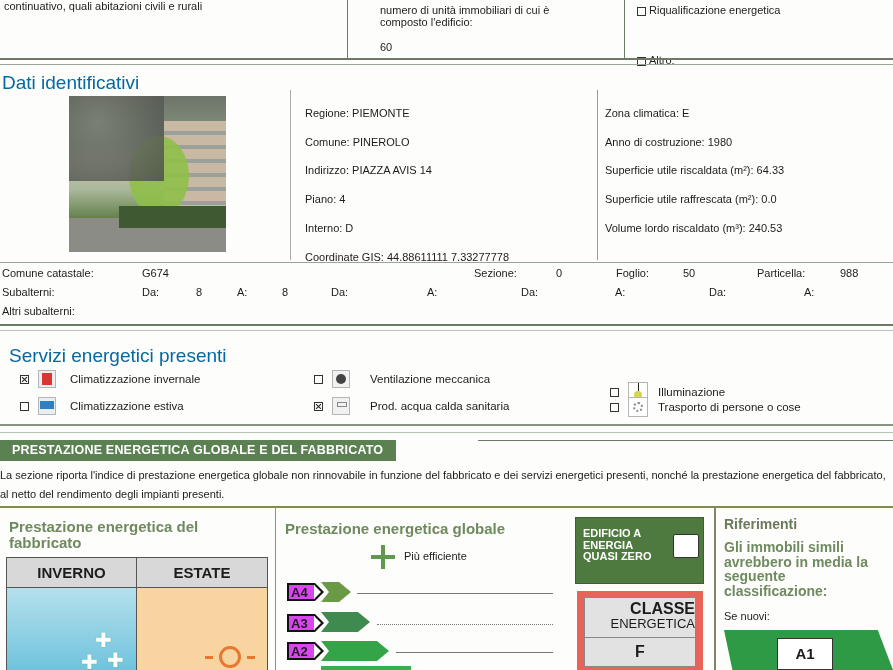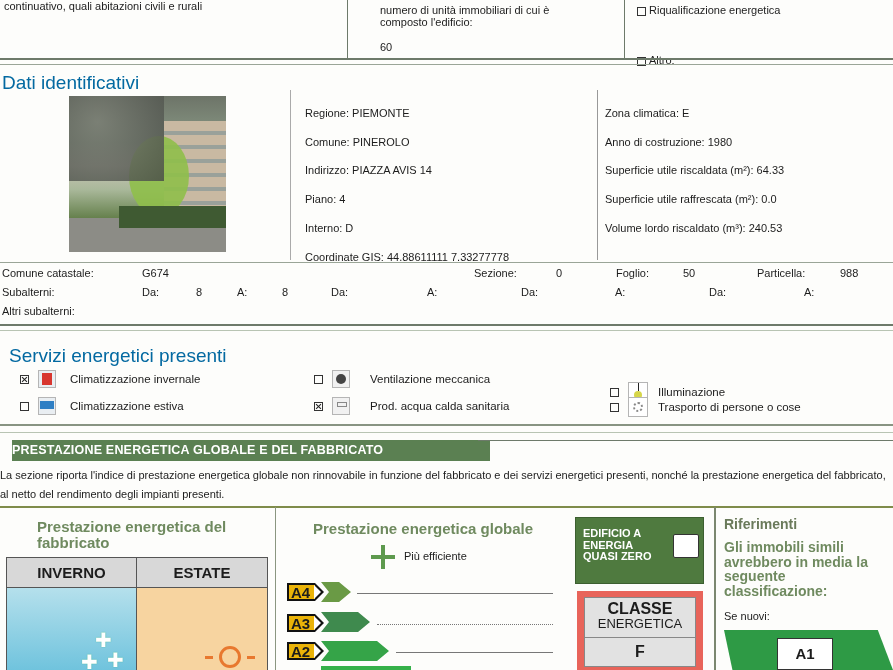--- a/index.html
+++ b/index.html
@@ -11,22 +11,22 @@
   .vline { position:absolute; width:0; border-left:1.5px solid #6d7a6a; }
   .chk { display:inline-block; width:9px; height:9px; border:1px solid #333; vertical-align:middle; margin-right:3px; position:relative; box-sizing:border-box; }
   .chk.x::before, .chk.x::after { content:""; position:absolute; left:0; top:3px; width:7px; height:1px; background:#222; }
   .chk.x::before { transform:rotate(45deg); }
   .chk.x::after { transform:rotate(-45deg); }
   .section-title { color:#0369a1; font-size:19px; }
   .ico { display:inline-block; width:18px; height:18px; border:1px solid #b5b5b5; box-sizing:border-box; vertical-align:middle; position:relative; background:#f1f1f1; }
   .svc-row { position:absolute; font-size:11.5px; display:flex; align-items:center; }
   .svc-row .label { margin-left:14px; }
   .green-bar { background:#5b8052; color:#fff; font-weight:bold; font-size:12.5px; letter-spacing:0.2px; }
-  .panel-title { color:#6f8a5f; font-size:15px; font-weight:bold; line-height:16px;margin-left:28px; }
-  .arrow-label { position:absolute; width:28px; height:18px; border:2px solid #111; border-right:none; box-sizing:border-box; background:#eab308; font-weight:bold; font-size:15px; line-height:15px; padding-left:2px; }
+  .panel-title { color:#6f8a5f; font-size:15px; font-weight:bold; line-height:16px; }
+  .arrow-label { position:absolute; width:28px; height:18px; border:2px solid #111; border-right:none; box-sizing:border-box; background:#d946ef; font-weight:bold; font-size:13px; line-height:15px; padding-left:2px; }
   .arrow-label::after { content:""; position:absolute; right:-9px; top:-2px; width:0; height:0; border-top:9px solid transparent; border-bottom:9px solid transparent; border-left:9px solid #111; }
   .arrow-label::before { content:""; position:absolute; right:-6px; top:0px; width:0; height:0; border-top:7px solid transparent; border-bottom:7px solid transparent; border-left:7px solid #fff; z-index:1; }
   .gbar { position:absolute; height:20px; clip-path:polygon(0 0, calc(100% - 12px) 0, 100% 50%, calc(100% - 12px) 100%, 0 100%, 8px 50%); }
   .dash { position:absolute; height:0; border-top:1px solid #777; }
 </style>
 </head>
 <body>
 
 <div class="abs t11" style="left:4px;top:0px;text-align:right;">continuativo, quali abitazioni civili e rurali</div>
 <div class="vline" style="left:347px;top:0;height:58px;"></div>
@@ -136,21 +136,21 @@
 <div class="svc-row" style="left:610px;top:397px;">
   <span class="chk"></span>
   <span class="ico" style="margin-left:6px;width:20px;height:20px;background:#fff;">
       <span style="position:absolute;left:4px;top:4px;width:10px;height:10px;border-radius:50%;border:2px dotted #888;box-sizing:border-box;"></span>
     </span>
   <span class="label" style="margin-left:10px;">Trasporto di persone o cose</span>
 </div>
 <div class="hline" style="top:424px;border-top:2px solid #889482;"></div>
 <div class="hline thin" style="top:432px;border-top-color:#b8c4b3;"></div>
 
-<div class="abs green-bar" style="left:12px;top:440px;width:478px;height:21px;line-height:21px;padding-left:0;box-sizing:border-box;">PRESTAZIONE ENERGETICA GLOBALE E DEL FABBRICATO</div>
+<div class="abs green-bar" style="left:0;top:440px;width:396px;height:21px;line-height:21px;padding-left:12px;box-sizing:border-box;">PRESTAZIONE ENERGETICA GLOBALE E DEL FABBRICATO</div>
 <div class="abs" style="left:478px;top:440px;width:415px;height:0;border-top:1.5px solid #6d7a6a;"></div>
 <div class="abs t11" style="left:0;top:466px;width:893px;line-height:19px;">La sezione riporta l'indice di prestazione energetica globale non rinnovabile in funzione del fabbricato e dei servizi energetici presenti, nonché la prestazione energetica del fabbricato, al netto del rendimento degli impianti presenti.</div>
 <div class="hline" style="top:506px;border-top:2px solid #7f8c4a;"></div>
 
 <div class="abs panel-title" style="left:9px;top:519px;width:240px;">Prestazione energetica del fabbricato</div>
 <div class="abs" style="left:6px;top:557px;width:262px;height:113px;border:1.5px solid #555;border-bottom:none;box-sizing:border-box;">
   <div class="abs" style="left:130px;top:0;width:130px;height:30px;background:#d8d8d8;border-bottom:1.5px solid #555;box-sizing:border-box;font-weight:bold;font-size:15px;text-align:center;line-height:30px;">ESTATE</div>
   <div class="abs" style="left:0;top:0;width:130px;height:30px;background:#d8d8d8;border-right:1.5px solid #555;border-bottom:1.5px solid #555;box-sizing:border-box;font-weight:bold;font-size:15px;text-align:center;line-height:30px;">INVERNO</div>
   <div class="abs" style="left:0;top:30px;width:130px;height:83px;background:linear-gradient(180deg,#b5e0ec,#6fc3dd);border-right:1.5px solid #555;box-sizing:border-box;">
     <span class="abs" style="left:88px;top:40px;color:#fff;font-size:20px;text-shadow:0 0 1px #2a7;">✚</span>
@@ -183,21 +183,21 @@
 <div class="arrow-label" style="left:287px;top:642px;">A2</div>
 <div class="gbar" style="left:321px;top:641px;width:68px;background:#35a448;"></div>
 <div class="dash" style="left:396px;top:652px;width:157px;"></div>
 <div class="abs" style="left:321px;top:666px;width:90px;height:4px;background:#35b14a;"></div>
 
 <div class="abs" style="left:575px;top:517px;width:129px;height:67px;background:#4f7a3f;border:1px solid #3c5f30;box-sizing:border-box;">
   <div class="abs" style="left:7px;top:10px;width:75px;color:#fff;font-weight:bold;font-size:11px;line-height:11.5px;">EDIFICIO A ENERGIA QUASI ZERO</div>
   <div class="abs" style="left:97px;top:16px;width:24px;height:22px;background:#fff;border:1px solid #333;border-radius:2px;"></div>
 </div>
 <div class="abs" style="left:577px;top:591px;width:126px;height:79px;background:#e8645a;">
-  <div class="abs" style="left:7px;top:6px;width:112px;height:48px;background:#e2e2e2;border:1px solid #888;box-sizing:border-box;text-align:center;">
+  <div class="abs" style="left:7px;top:6px;width:112px;height:48px;background:#e2e2e2;border:1px solid #888;box-sizing:border-box;text-align:right;">
     <div style="font-weight:bold;font-size:16px;line-height:18px;padding-top:2px;">CLASSE</div>
     <div style="font-weight:normal;font-size:13px;line-height:12px;">ENERGETICA</div>
   </div>
   <div class="abs" style="left:7px;top:46px;width:112px;height:30px;background:#e2e2e2;border:1px solid #888;box-sizing:border-box;text-align:center;font-weight:bold;font-size:16px;line-height:28px;">F</div>
 </div>
 <div class="vline" style="left:714px;top:507px;height:163px;border-left:2px solid #7b876f;"></div>
 
 <div class="abs" style="left:724px;top:516px;color:#6a7a5a;font-size:14px;font-weight:bold;">Riferimenti</div>
 <div class="abs" style="left:724px;top:540px;width:150px;color:#6f8a5f;font-size:14px;font-weight:bold;line-height:14.5px;">Gli immobili simili avrebbero in media la seguente classificazione:</div>
 <div class="abs" style="left:724px;top:610px;font-size:11px;">Se nuovi:</div>

